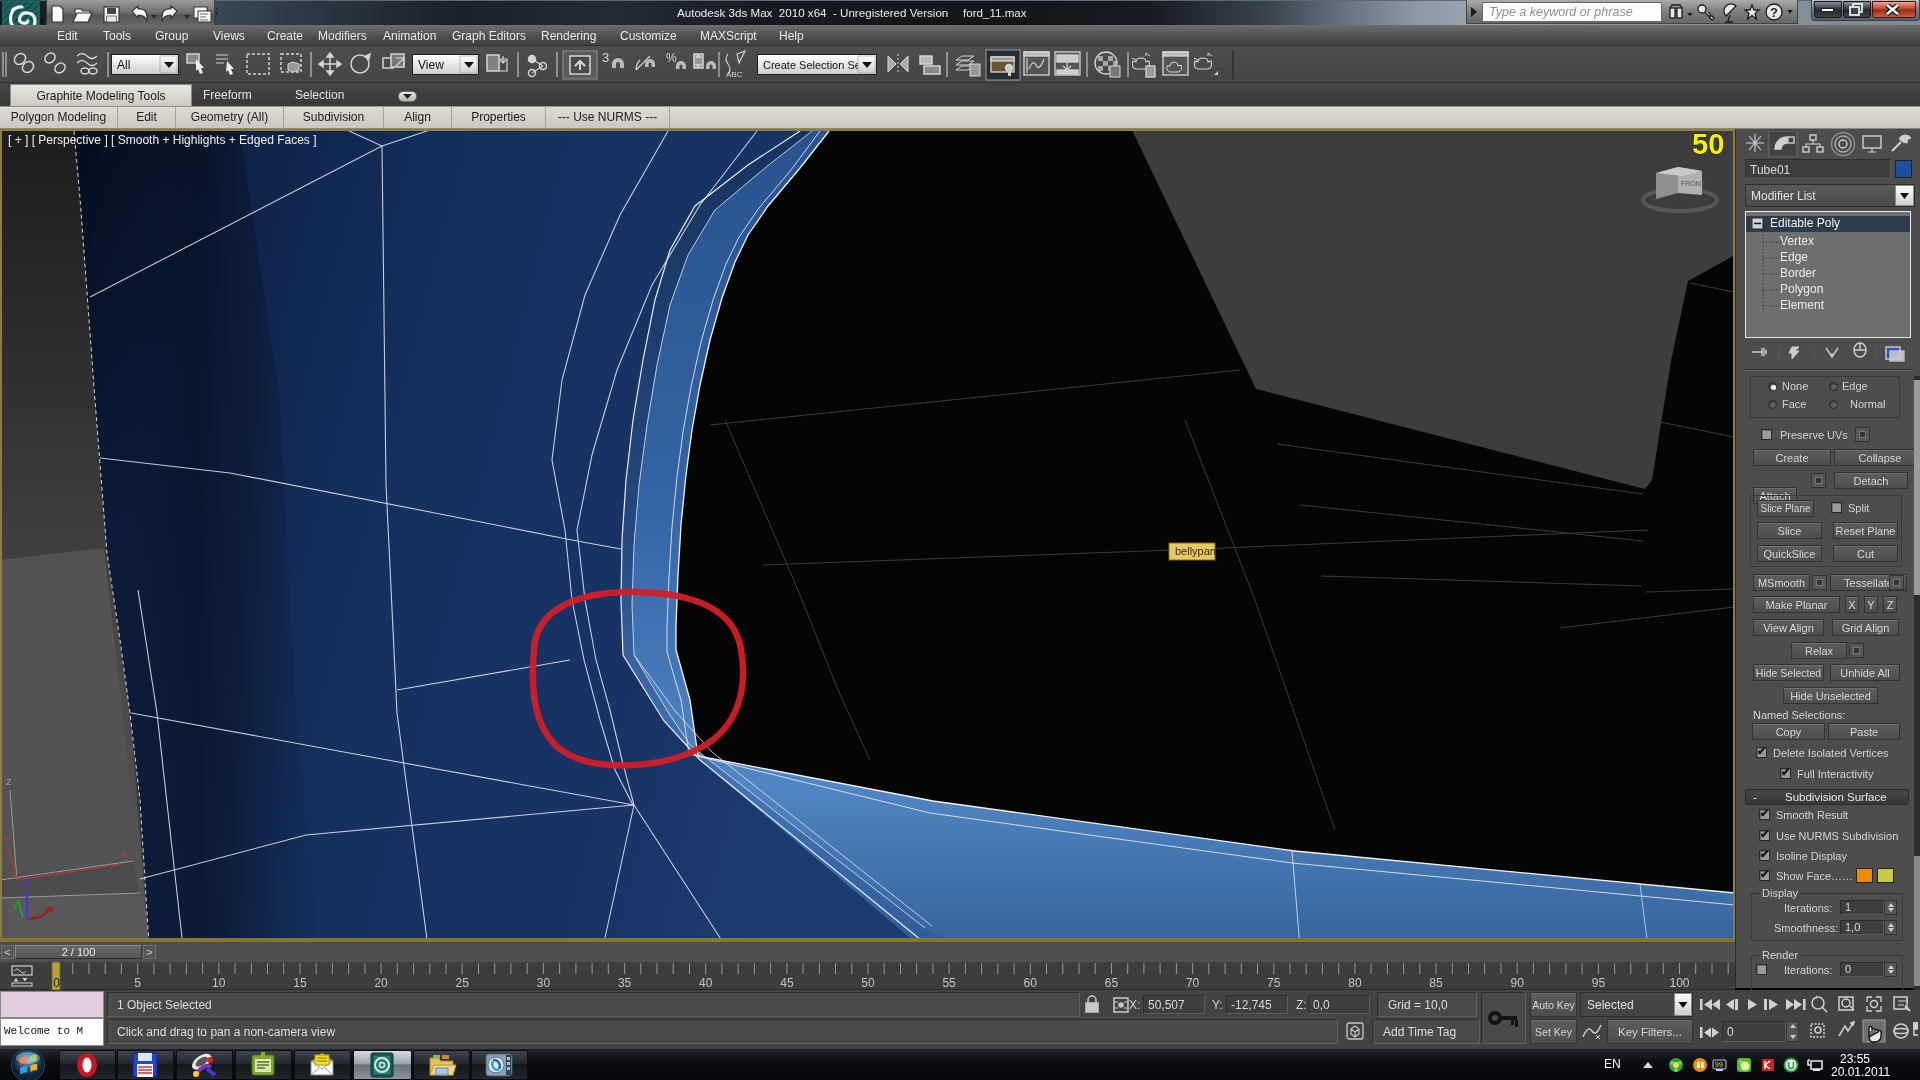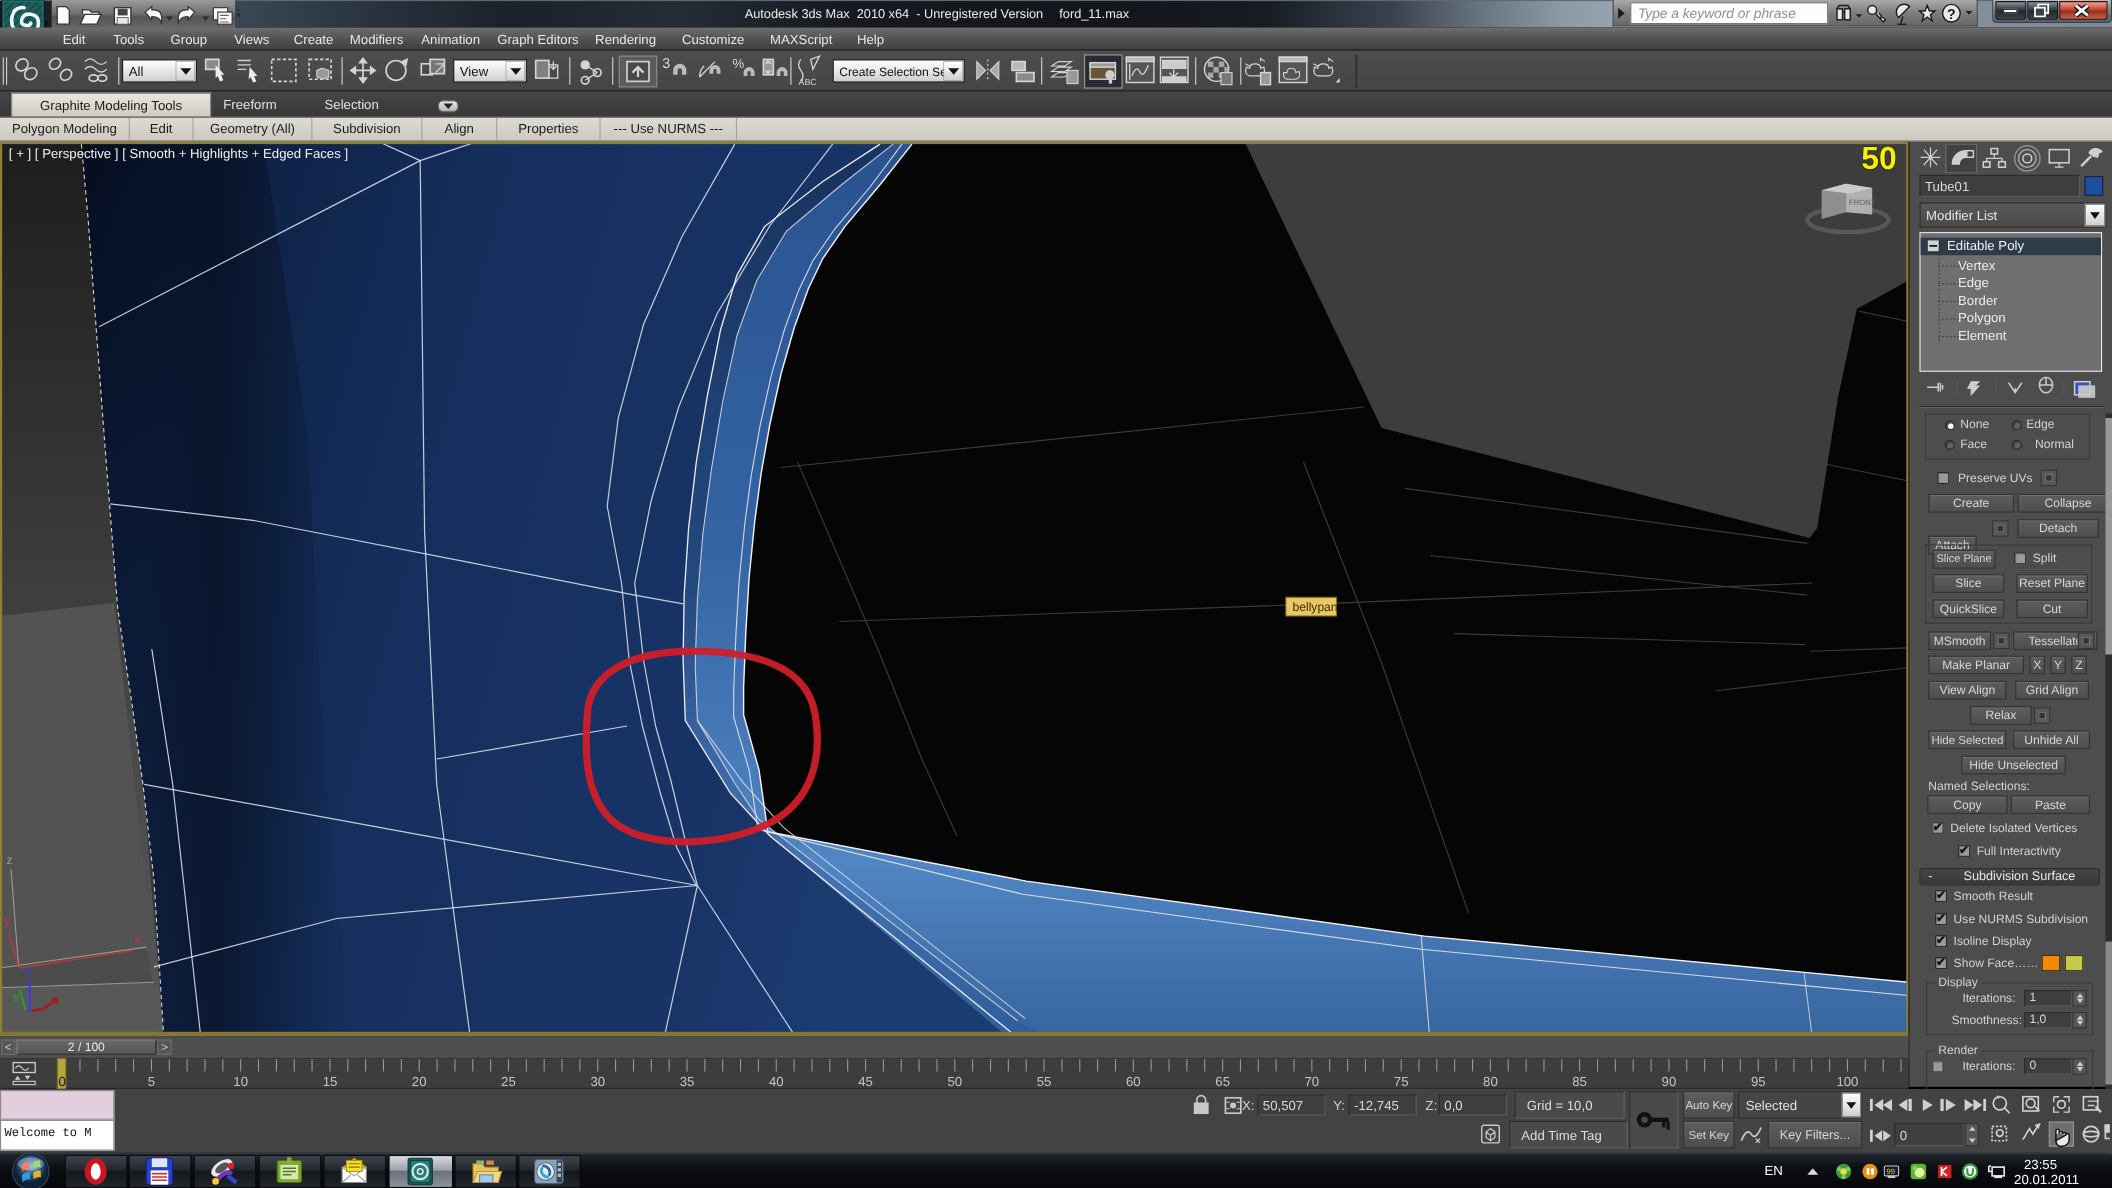--- a/index.html
+++ b/index.html
@@ -567,20 +567,22 @@
 <text x="1354.9" y="25" font-size="12" fill="#c4c4c4" text-anchor="middle" font-family="Liberation Sans">80</text>
 <text x="1436.0" y="25" font-size="12" fill="#c4c4c4" text-anchor="middle" font-family="Liberation Sans">85</text>
 <text x="1517.2" y="25" font-size="12" fill="#c4c4c4" text-anchor="middle" font-family="Liberation Sans">90</text>
 <text x="1598.4" y="25" font-size="12" fill="#c4c4c4" text-anchor="middle" font-family="Liberation Sans">95</text>
 <text x="1679.5" y="25" font-size="12" fill="#c4c4c4" text-anchor="middle" font-family="Liberation Sans">100</text>
 </svg>
     </div>
 <div class="abs" style="left:0;top:990px;width:1920px;height:58px;background:#434343;">
 <div class="abs" style="left:0;top:1px;width:104px;height:27px;background:#e3cedd;border:1px solid #888;"></div>
 <div class="abs" style="left:0;top:28px;width:104px;height:28px;background:#ffffff;border:1px solid #888;color:#111;font-family:'Liberation Mono',monospace;font-size:11px;padding:6px 0 0 3px;white-space:nowrap;overflow:hidden;">Welcome to M</div>
+<div class="statusfld" style="left:107px;top:2px;width:973px;height:25px;padding:5px 0 0 9px;">1 Object Selected</div>
+<div class="statusfld" style="left:107px;top:29px;width:1231px;height:25px;padding:5px 0 0 9px;">Click and drag to pan a non-camera view</div>
 <svg class="abs" style="left:1084px;top:4px;" width="52 " height="22">
 <g stroke="#c8c8c8" stroke-width="1.5" fill="none">
           <rect x="2" y="9" width="12" height="9" fill="#c8c8c8"></rect>
           <path d="M4,9 v-3 a4,4 0 0 1 8,0 v3"></path>
 <rect x="30" y="4" width="14" height="14"></rect>
           <circle cx="37" cy="11" r="2" fill="#c8c8c8"></circle>
           <path d="M30,8 h4 m6,0 h4 M30,14 h4 m6,0 h4" stroke-width="1"></path>
         </g>
       </svg>
 <div class="lbl" style="left:1129px;top:8px;font-size:12px;">X:</div>

